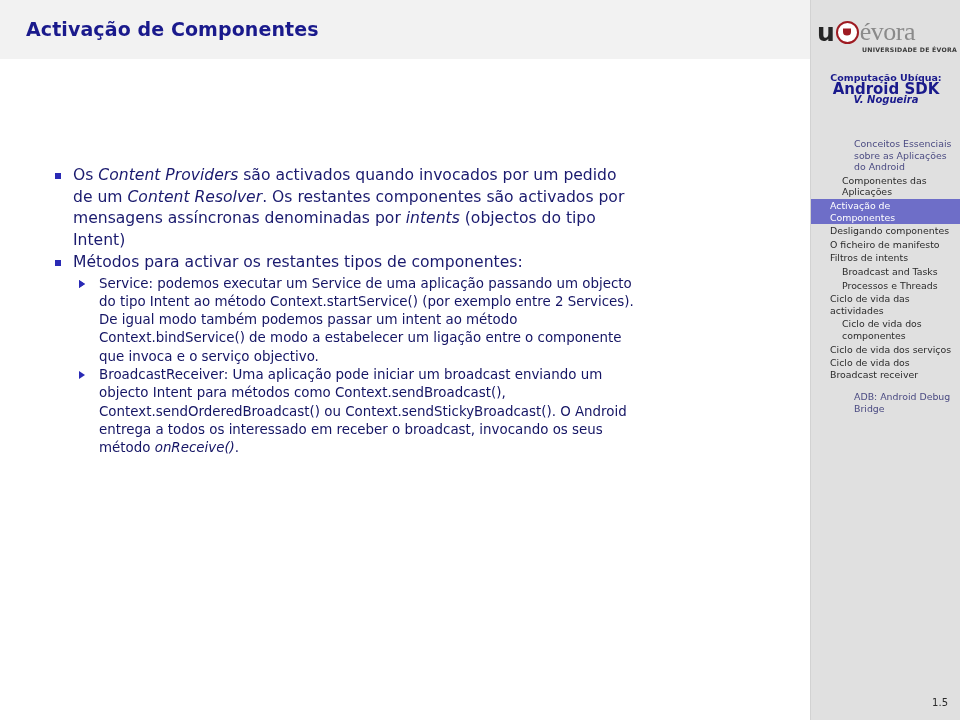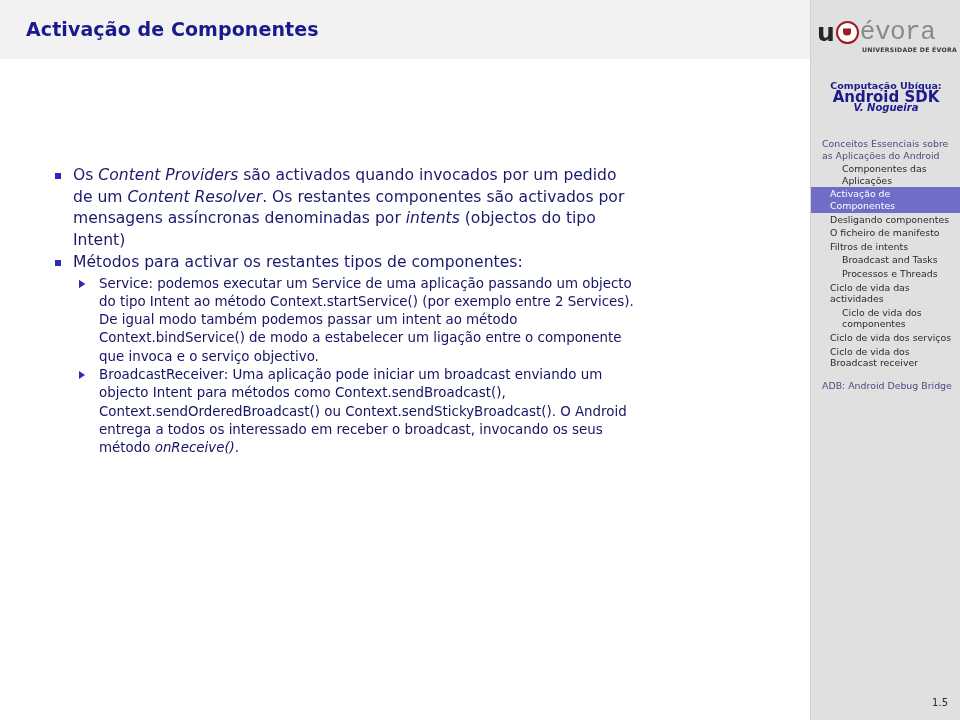--- a/index.html
+++ b/index.html
@@ -91,41 +91,41 @@
     position: absolute;
     left: 50%;
     top: 50%;
     transform: translate(-50%, -50%);
     width: 8px;
     height: 7px;
     border-radius: 0 0 50% 50%;
     background: #9e1b22;
   }
   .logo-evora {
-    font-family: Liberation Mono, monospace;
+    font-family: Liberation Serif, serif;
     font-size: 26px;
     color: #8a8a8a;
     line-height: 26px;
     letter-spacing: -0.5px;
   }
   .logo-caption {
     font-size: 6.2px;
     color: #3a3a3a;
     letter-spacing: 0.25px;
     text-align: right;
     width: 140px;
     margin-top: 1px;
     font-weight: bold;
   }
 
   
   .rail-meta {
     position: absolute;
     left: 0;
-    top: 80px;
+    top: 72px;
     width: 150px;
     text-align: center;
     color: #1a1a8c;
   }
   .rail-meta .course {
     font-size: 9.5px;
     font-weight: bold;
     line-height: 12px;
   }
   .rail-meta .sdk {
@@ -150,20 +150,21 @@
   }
   .nav-item {
     font-size: 9.4px;
     line-height: 11.6px;
     padding: 1px 6px 1px 11px;
     box-sizing: border-box;
     color: #4b4b82;
   }
   .nav-item.lvl1 {
     color: #4b4b82;
+    margin-left: 32px;
   }
   .nav-item.lvl2 {
     color: #2b2b2b;
     padding-left: 31px;
   }
   .nav-item.lvl3 {
     color: #2b2b2b;
     padding-left: 19px;
   }
   .nav-item.active {

